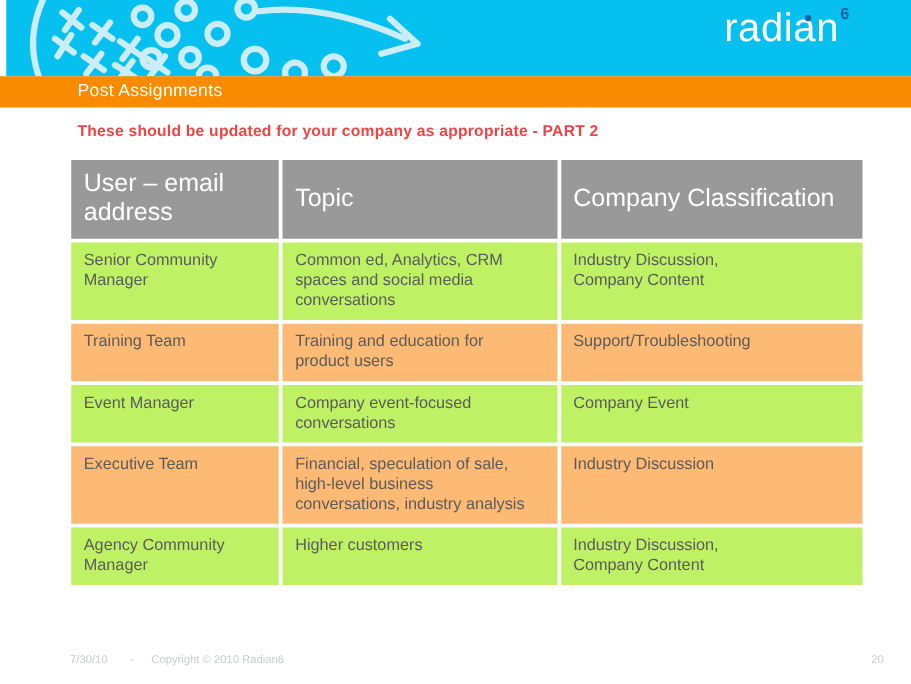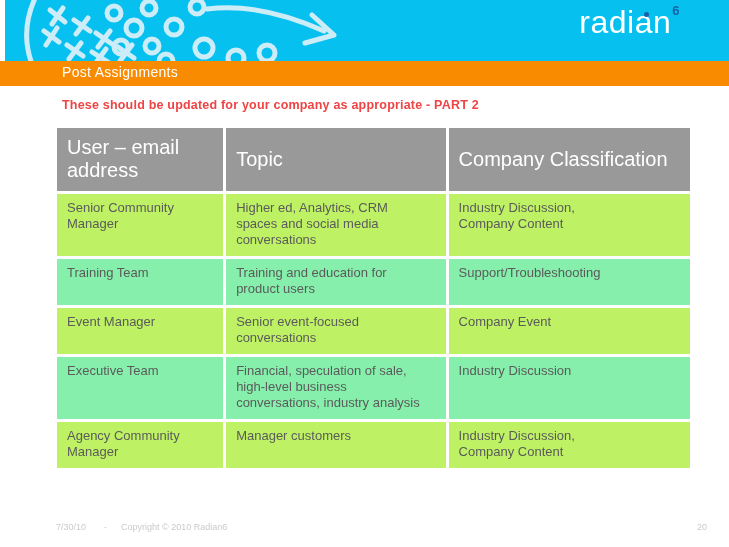--- a/index.html
+++ b/index.html
@@ -41,21 +41,21 @@
   }
   table.assignments th {
     background:#999999; color:#ffffff; font-weight:normal; text-align:left;
     font-size:20px; padding:8px 10px 9px 10px; vertical-align:middle;
   }
   table.assignments td {
     font-size:13px; color:#5B5B5B; line-height:16px;
     padding:6px 10px 8px 10px; vertical-align:top; white-space:pre-line;
   }
   tr.band-light td { background:#bef264; }
-  tr.band-dark  td { background:#86efac; }
+  tr.band-dark  td { background:#fdba74; }
   
   .footer {
     position:absolute; left:56px; right:22px; top:522px;
     font-size:9px; color:#C8CBCD;
   }
   .footer .sep { margin:0 14px 0 18px; }
   .page-number { position:absolute; right:0; top:0; }
 </style>
 </head>
 <body>
@@ -115,49 +115,49 @@
       <tr>
         <th>User – email address</th>
         <th>Topic</th>
         <th>Company Classification</th>
       </tr>
     </thead>
     <tbody id="table-body">
         <tr class="band-light">
           <td>Senior Community
 Manager</td>
-          <td>Higher ed, Analytics, CRM
+          <td>Common ed, Analytics, CRM
 spaces and social media
 conversations</td>
           <td>Industry Discussion,
 Company Content</td>
         </tr>
         <tr class="band-dark">
           <td>Training Team</td>
           <td>Training and education for
 product users</td>
           <td>Support/Troubleshooting</td>
         </tr>
         <tr class="band-light">
           <td>Event Manager</td>
-          <td>Senior event-focused
+          <td>Company event-focused
 conversations</td>
           <td>Company Event</td>
         </tr>
         <tr class="band-dark">
           <td>Executive Team</td>
           <td>Financial, speculation of sale,
 high-level business
 conversations, industry analysis</td>
           <td>Industry Discussion</td>
         </tr>
         <tr class="band-light">
           <td>Agency Community
 Manager</td>
-          <td>Manager customers</td>
+          <td>Higher customers</td>
           <td>Industry Discussion,
 Company Content</td>
         </tr>
       </tbody>
   </table>
 
   <div class="footer">
     <span>7/30/10</span><span class="sep">-</span><span>Copyright © 2010 Radian6</span>
     <span class="page-number">20</span>
   </div>

